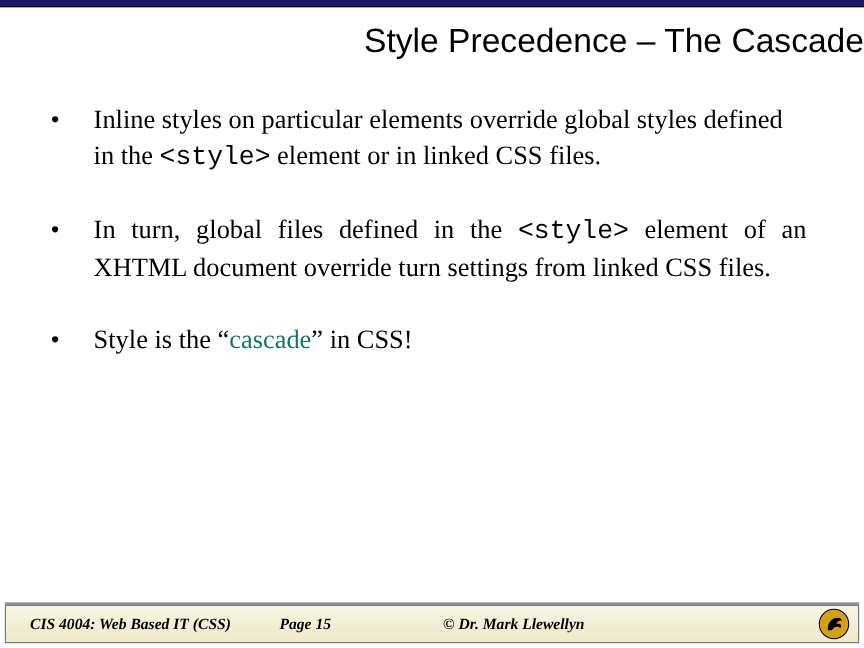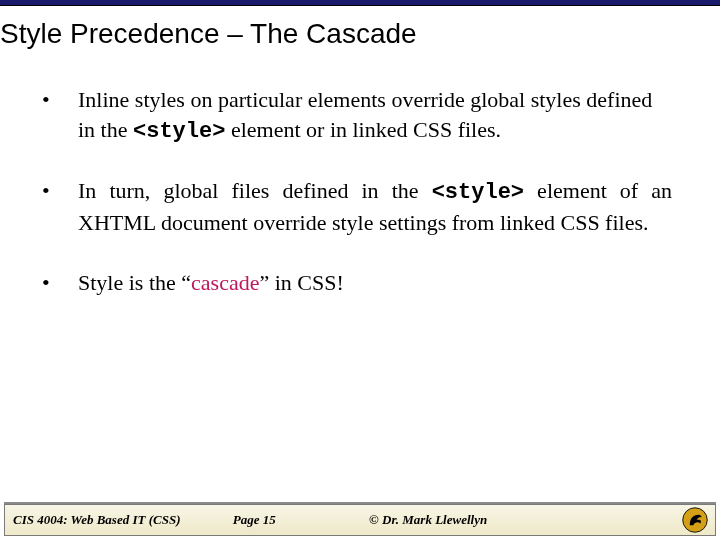--- a/index.html
+++ b/index.html
@@ -15,21 +15,21 @@
     position: absolute;
     top: 0; left: 0; right: 0;
     height: 6px;
     background: #1a1a6a;
     border-bottom: 1px solid #000;
   }
   .title {
     position: absolute;
     top: 18px;
     left: 0; right: 0;
-    text-align: left;
+    text-align: right;
     font-family: Arial, Helvetica, sans-serif;
     font-size: 28px;
     color: #000;
     font-weight: 400;
   }
   .content {
     position: absolute;
     top: 85px;
     left: 42px;
     right: 48px;
@@ -46,22 +46,22 @@
     color: #000;
     line-height: 1.35;
   }
   .bullet-text {
     flex: 1;
     font-size: 22px;
     color: #000;
     line-height: 1.35;
   }
   .justify { text-align: justify; }
-  .mono { font-family: "Courier New", Courier, monospace; font-weight: bold; }
-  .highlight { color: #be185d; }
+  .mono { font-family: "Courier New", Courier, monospace; }
+  .highlight { color: #0f766e; }
   .footer {
     position: absolute;
     left: 0; right: 0; bottom: 0;
     height: 40px;
   }
   .footer-bar {
     position: absolute;
     left: 4px; right: 4px; bottom: 4px;
     height: 32px;
     border: 1px solid #7a7a7a;
@@ -72,21 +72,21 @@
   .footer-divider {
     position: absolute;
     left: 4px; right: 4px; bottom: 36px;
     height: 2px;
     background: #8a8a8a;
   }
   .footer-left {
     font-style: italic;
     font-weight: bold;
     font-size: 13px;
-    padding-left: 8px;
+    padding-left: 20px;
     color: #000;
     white-space: nowrap;
   }
   .footer-center {
     position: absolute;
     left: 0; right: 0;
     text-align: center;
     font-style: italic;
     font-weight: bold;
     font-size: 13px;
@@ -116,21 +116,21 @@
   <div class="bullet-row">
     <div class="bullet-mark">•</div>
     <div class="bullet-text">
       <span>Inline styles on particular elements override global styles defined in the </span><span class="mono">&lt;style&gt;</span><span> element or in linked CSS files.</span>
     </div>
   </div>
 
   <div class="bullet-row">
     <div class="bullet-mark">•</div>
     <div class="bullet-text justify">
-      <span>In turn, global files defined in the </span><span class="mono">&lt;style&gt;</span><span> element of an XHTML document override style settings from linked CSS files.</span>
+      <span>In turn, global files defined in the </span><span class="mono">&lt;style&gt;</span><span> element of an XHTML document override turn settings from linked CSS files.</span>
     </div>
   </div>
 
   <div class="bullet-row">
     <div class="bullet-mark">•</div>
     <div class="bullet-text">
       <span>Style is the “</span><span class="highlight">cascade</span><span>” in CSS!</span>
     </div>
   </div>
 

